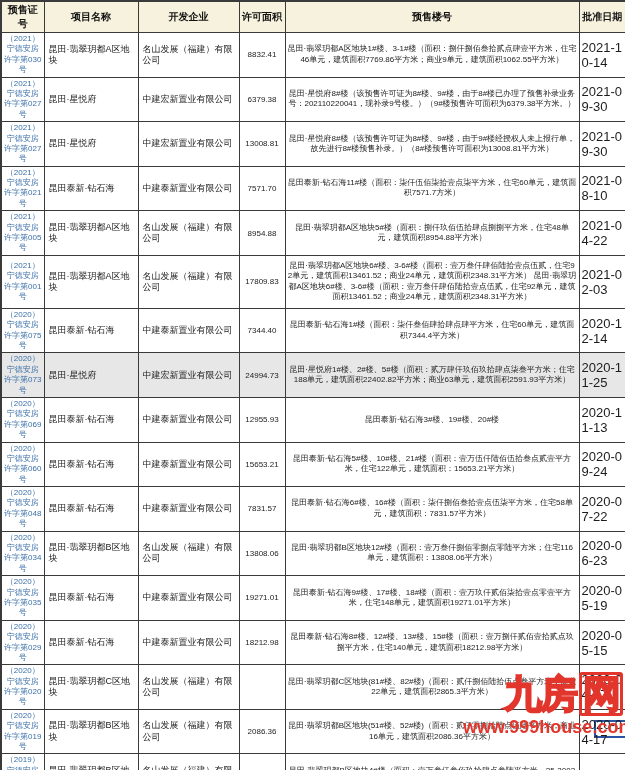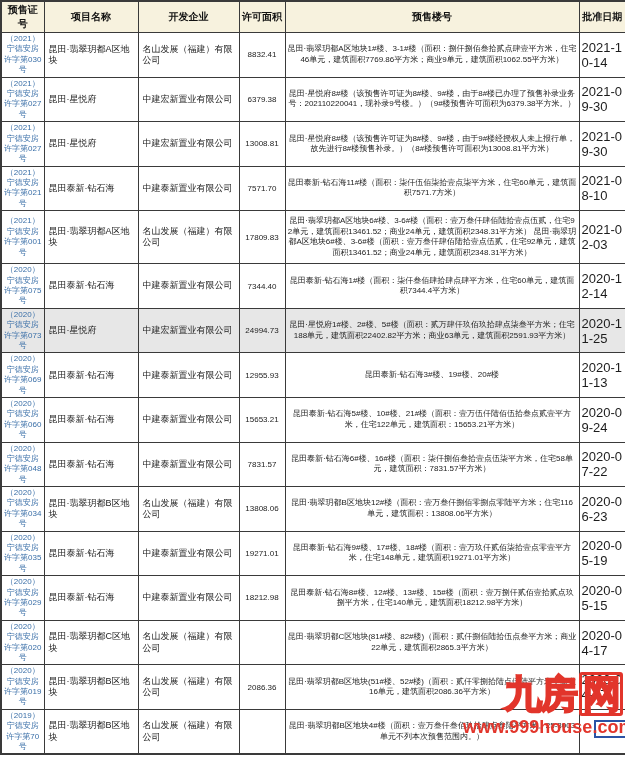--- a/index.html
+++ b/index.html
@@ -95,20 +95,28 @@
         <td class="c6"><span>2021-09-30</span></td>
       </tr>
       <tr style="height: 30px;">
         <td class="c1"><span>（2021）宁德安房许字第021号</span></td>
         <td class="c2"><span>昆田泰新·钻石海</span></td>
         <td class="c3"><span>中建泰新置业有限公司</span></td>
         <td class="c4"><span>7571.70</span></td>
         <td class="c5"><span>昆田泰新·钻石海11#楼（面积：柒仟伍佰柒拾壹点柒平方米，住宅60单元，建筑面积7571.7方米）</span></td>
         <td class="c6"><span>2021-08-10</span></td>
       </tr>
+      <tr style="height: 30px;">
+        <td class="c1"><span>（2021）宁德安房许字第005号</span></td>
+        <td class="c2"><span>昆田·翡翠玥都A区地块</span></td>
+        <td class="c3"><span>名山发展（福建）有限公司</span></td>
+        <td class="c4"><span>8954.88</span></td>
+        <td class="c5"><span>昆田·翡翠玥都A区地块5#楼（面积：捌仟玖佰伍拾肆点捌捌平方米，住宅48单元，建筑面积8954.88平方米）</span></td>
+        <td class="c6"><span>2021-04-22</span></td>
+      </tr>
       <tr style="height: 53px;">
         <td class="c1"><span>（2021）宁德安房许字第001号</span></td>
         <td class="c2"><span>昆田·翡翠玥都A区地块</span></td>
         <td class="c3"><span>名山发展（福建）有限公司</span></td>
         <td class="c4"><span>17809.83</span></td>
         <td class="c5"><span>昆田·翡翠玥都A区地块6#楼、3-6#楼（面积：壹万叁仟肆佰陆拾壹点伍贰，住宅92单元，建筑面积13461.52；商业24单元，建筑面积2348.31平方米） 昆田·翡翠玥都A区地块6#楼、3-6#楼（面积：壹万叁仟肆佰陆拾壹点伍贰，住宅92单元，建筑面积13461.52；商业24单元，建筑面积2348.31平方米）</span></td>
         <td class="c6"><span>2021-02-03</span></td>
       </tr>
       <tr style="height: 28px; margin-top: 41px;">
         <td class="c1"><span>（2020）宁德安房许字第075号</span></td>

